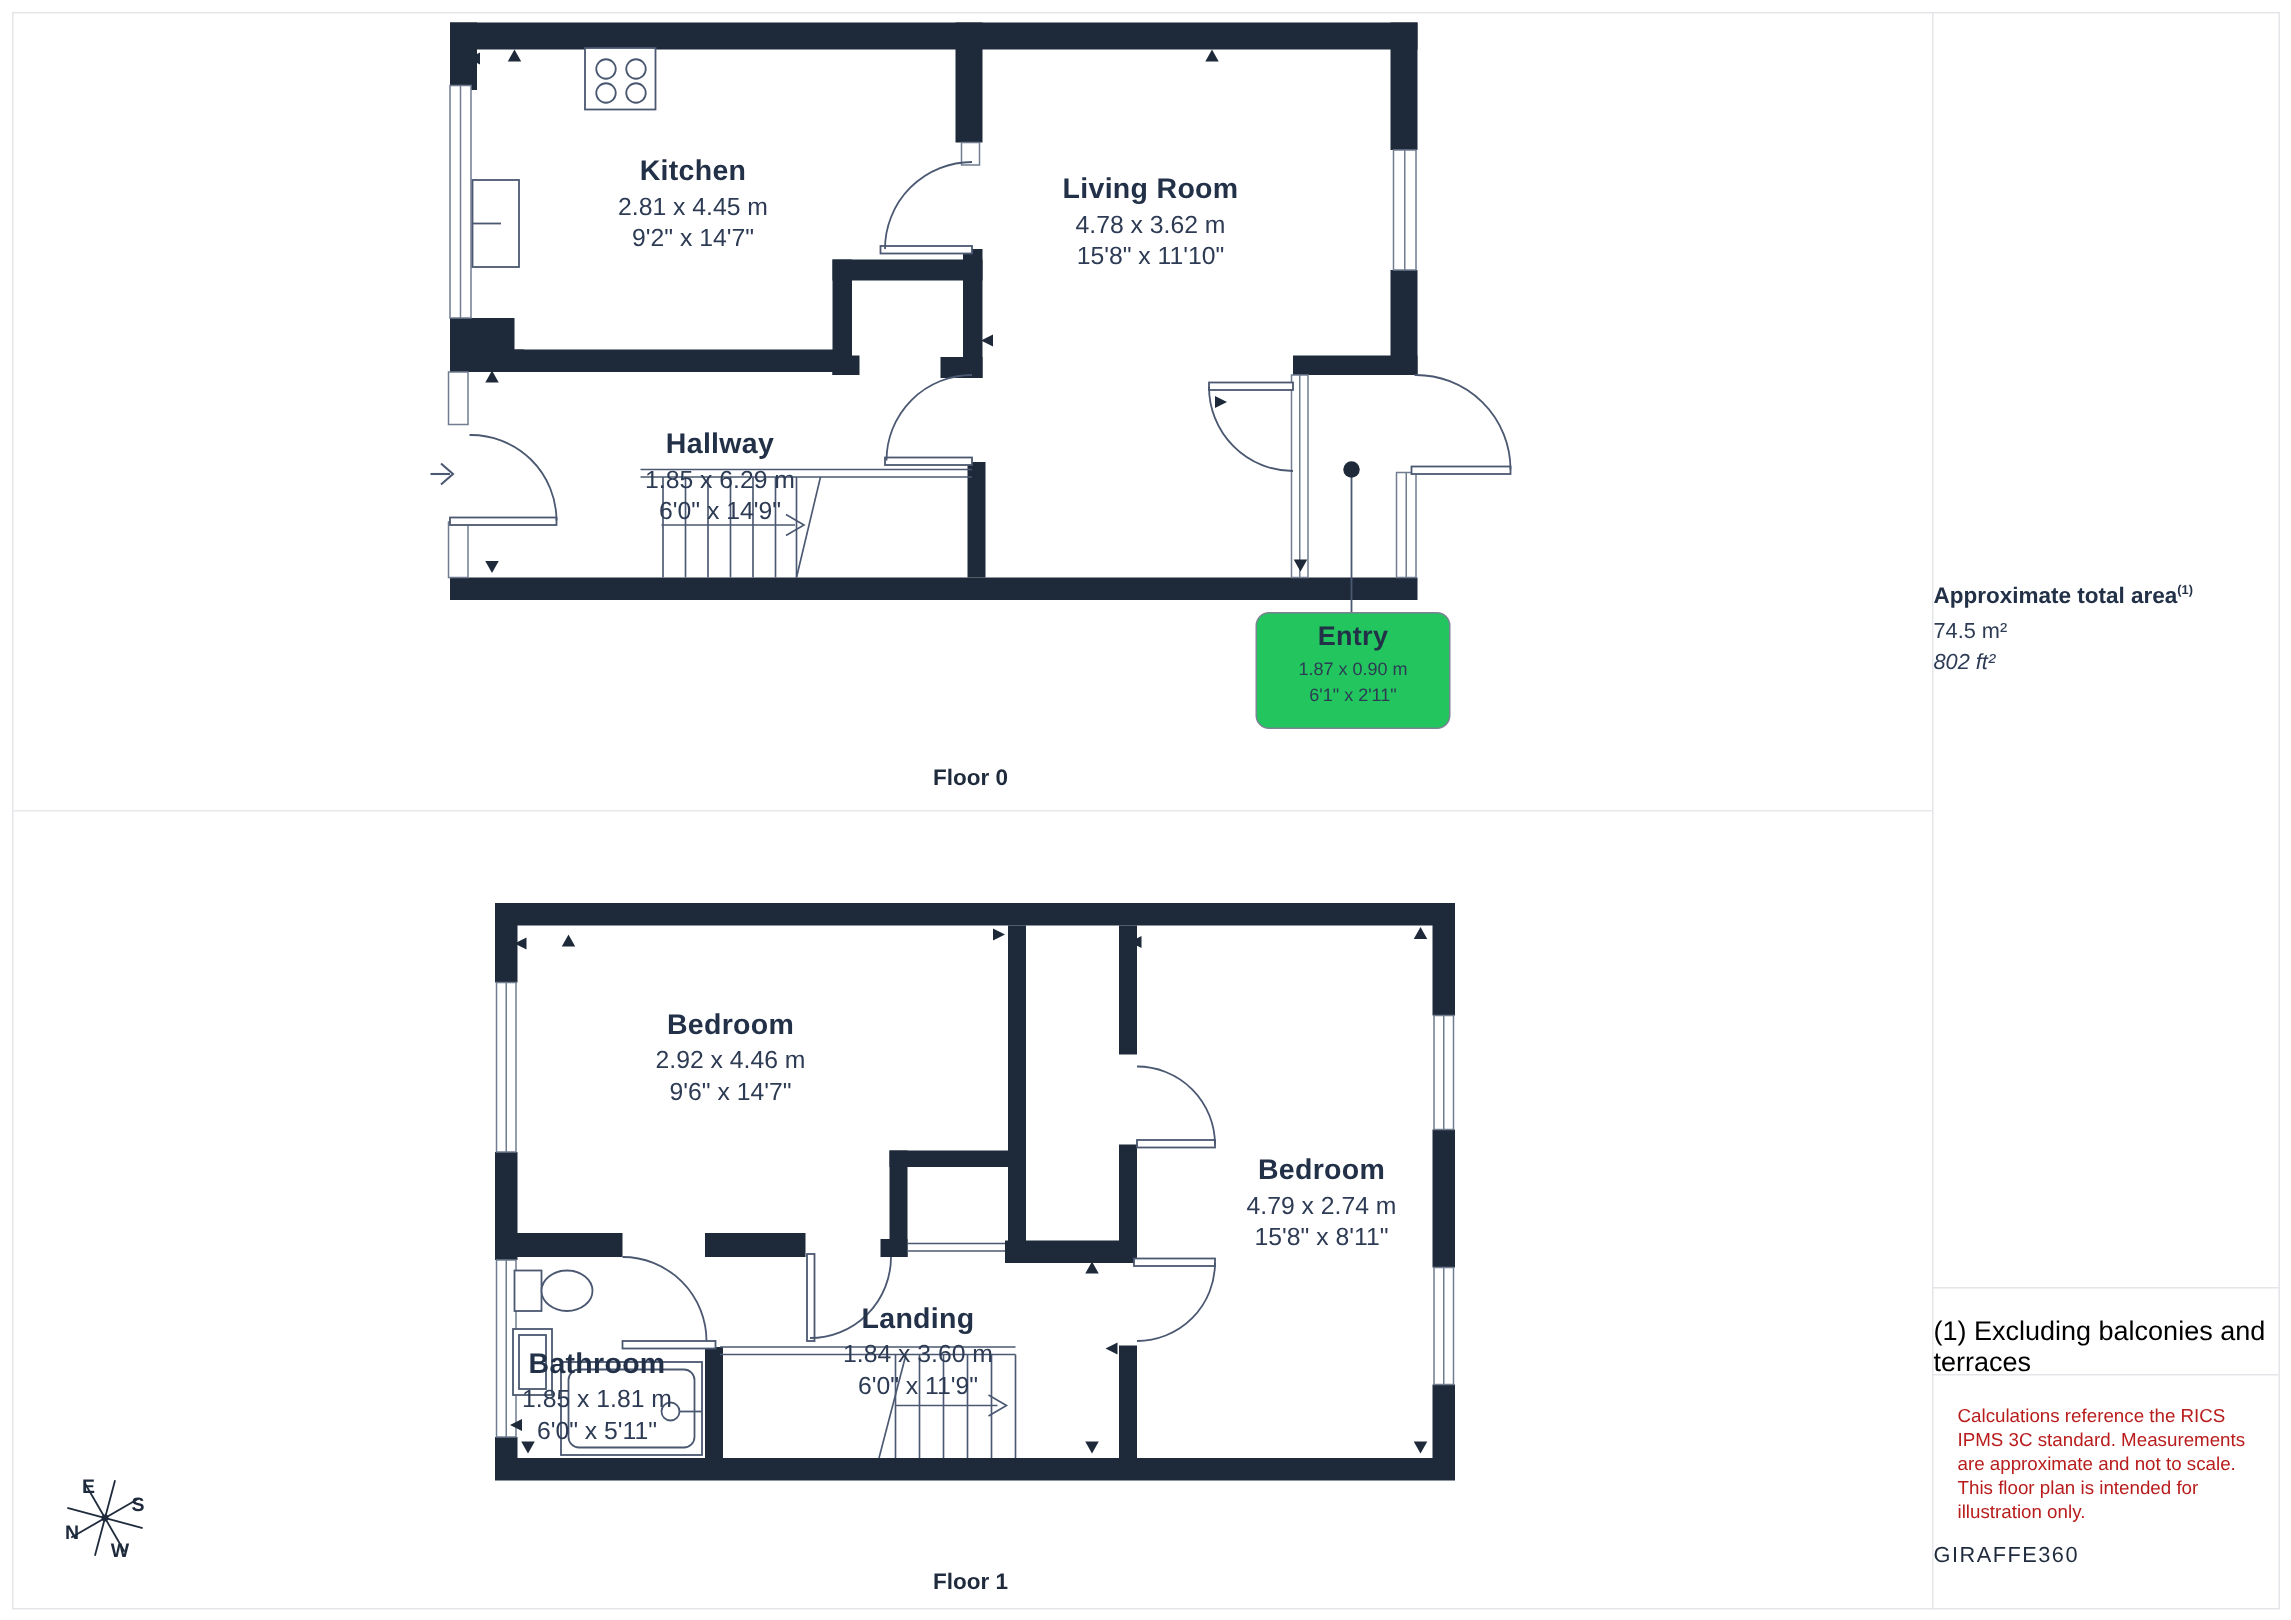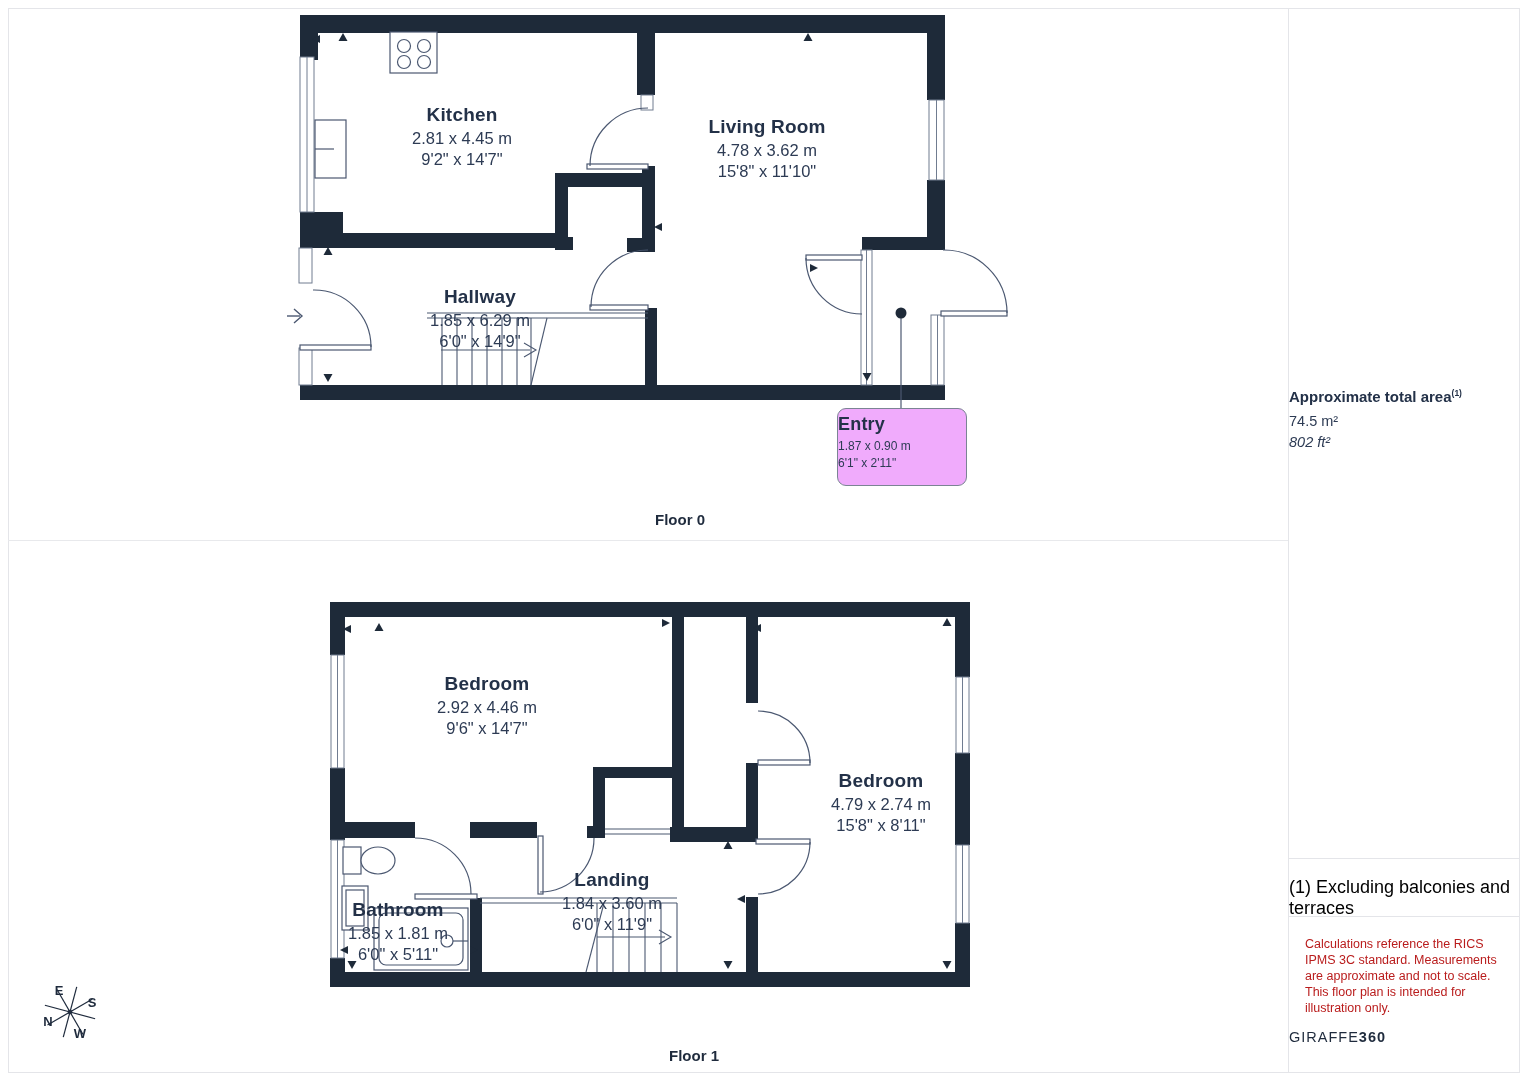--- a/index.html
+++ b/index.html
@@ -13,37 +13,37 @@
   #sb-line-2{left:1288px;top:916px;width:231px;height:1px;background:#e4e5e9;}
 
   #plan-svg{position:absolute;left:0;top:0;z-index:1;}
 
   .room-label{position:absolute;transform:translate(-50%,-50%);text-align:center;
               z-index:2;white-space:nowrap;line-height:1.0;}
   .room-name{font-weight:bold;font-size:19px;color:#233148;letter-spacing:.2px;margin-bottom:6px;}
   .room-dim{font-size:16.5px;color:#2d3b54;margin-top:4px;}
 
   .floor-label{position:absolute;transform:translate(-50%,-50%);z-index:2;
-               font-weight:bold;font-size:15px;color:#1f2b3d;margin-left:33px;}
+               font-weight:bold;font-size:15px;color:#1f2b3d;}
 
   #entry-callout{position:absolute;left:837px;top:408px;width:130px;height:78px;
-                 box-sizing:border-box;background:#f0abfc;border:1.5px solid #7b8494;
-                 border-radius:9px;z-index:3;text-align:left;padding-top:5px;}
+                 box-sizing:border-box;background:#22c55e;border:1.5px solid #7b8494;
+                 border-radius:9px;z-index:3;text-align:center;padding-top:5px;}
   #entry-callout .room-name{font-size:18px;margin-bottom:4px;}
   #entry-callout .room-dim{font-size:12px;margin-top:3px;}
 
   .sb-text{position:absolute;left:1289px;width:230px;text-align:left;z-index:2;}
   #sb-title{top:388px;font-weight:bold;font-size:15px;color:#233148;}
   #sb-title sup{font-size:8.5px;}
   #sb-area-m{top:413px;font-size:14.5px;color:#2d3b54;}
   #sb-area-ft{top:434px;font-size:14.5px;color:#2d3b54;font-style:italic;}
   #sb-footnote{top:877px;font-size:18px;color:#000000;}
   #sb-disclaimer{top:936px;left:1305px;width:198px;font-size:12.5px;color:#b91c1c;line-height:1.28;}
   #sb-brand{top:1029px;font-size:14.5px;color:#1f2b3d;letter-spacing:1px;}
-  #sb-brand .b360{font-weight:bold;}
+  #sb-brand .b360{font-weight:normal;}
 </style>
 </head>
 <body>
 
 <div class="frame" id="outer-frame"></div>
 <div class="frame" id="sidebar-sep"></div>
 <div class="frame" id="floor-sep"></div>
 <div class="frame" id="sb-line-1"></div>
 <div class="frame" id="sb-line-2"></div>
 
@@ -303,21 +303,21 @@
   <div class="room-dim">1.85 x 1.81 m</div>
   <div class="room-dim">6'0" x 5'11"</div>
 </div>
 <div class="room-label" style="left:612px;top:901px">
   <div class="room-name">Landing</div>
   <div class="room-dim">1.84 x 3.60 m</div>
   <div class="room-dim">6'0" x 11'9"</div>
 </div>
 
 <div class="floor-label" style="left:647px;top:519px">Floor 0</div>
-<div class="floor-label" style="left:661px;top:1055px">Floor 1</div>
+<div class="floor-label" style="left:647px;top:1055px">Floor 1</div>
 
 <div class="sb-text" id="sb-title">
   <span>Approximate total area</span><sup>(1)</sup>
 </div>
 <div class="sb-text" id="sb-area-m">74.5 m²</div>
 <div class="sb-text" id="sb-area-ft">802 ft²</div>
 <div class="sb-text" id="sb-footnote">(1) Excluding balconies and terraces</div>
 <div class="sb-text" id="sb-disclaimer">Calculations reference the RICS IPMS 3C standard. Measurements are approximate and not to scale. This floor plan is intended for illustration only.</div>
 <div class="sb-text" id="sb-brand">
   <span>GIRAFFE</span><span class="b360">360</span>

